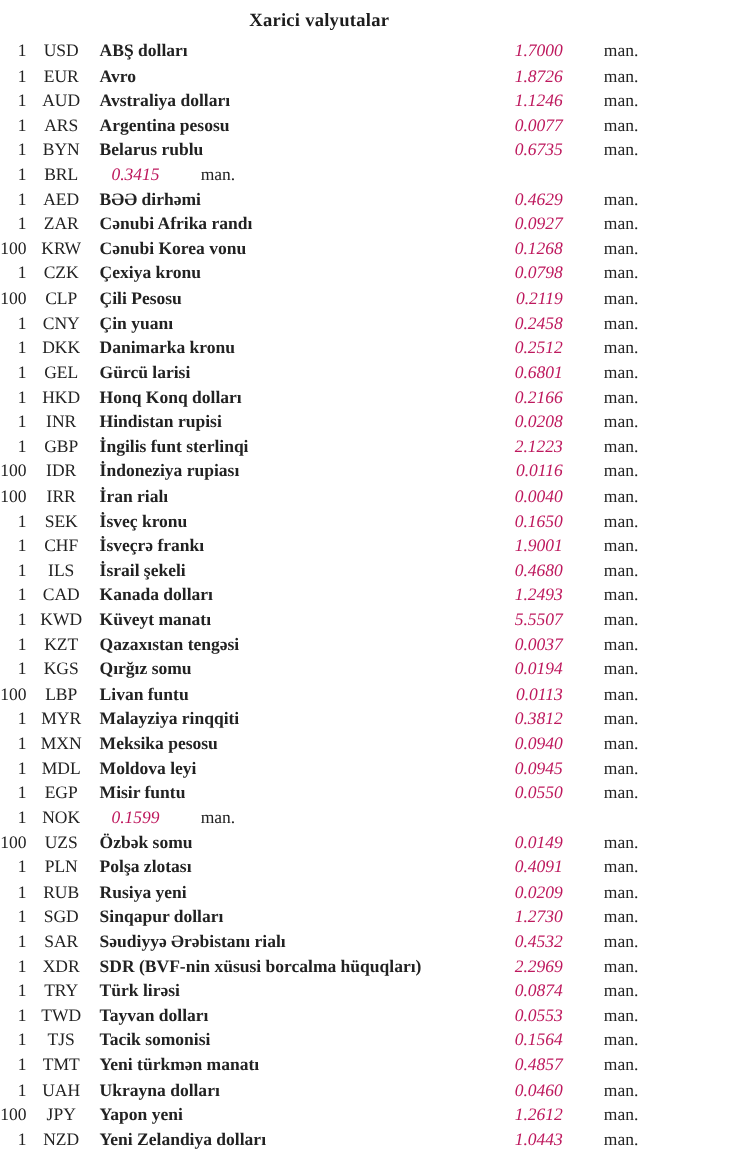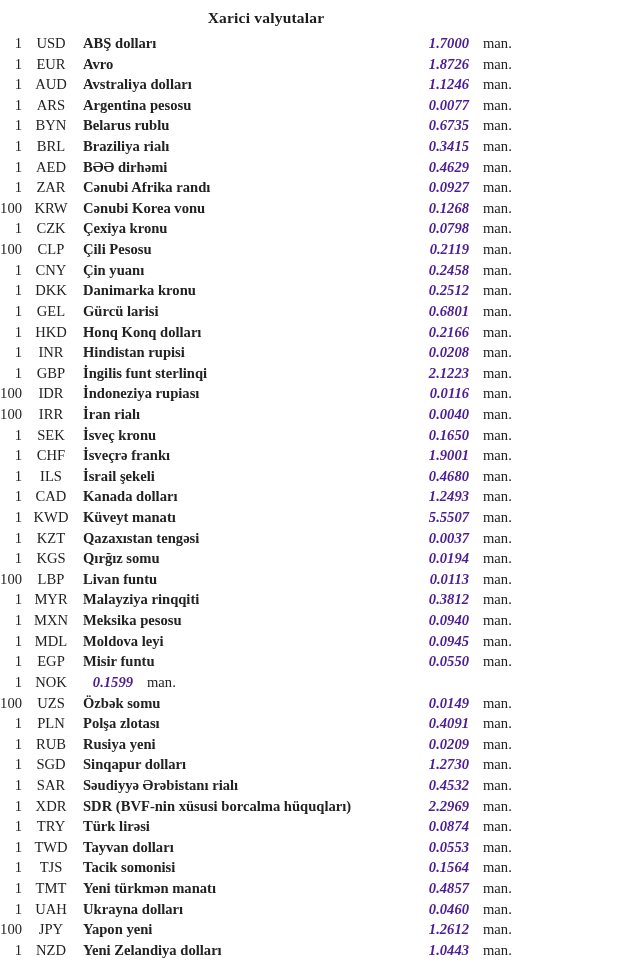--- a/index.html
+++ b/index.html
@@ -53,30 +53,30 @@
   .name {
     flex: 1;
     padding-left: 8px;
     overflow: hidden;
     font-weight: bold;
   }
   .rate {
     flex: none;
     width: 58px;
     text-align: right;
-    font-weight: 700;
+    font-weight: 400;
     font-style: italic;
-    color: #4c1d95;
+    color: #be185d;
   }
   .unit {
     flex: none;
     width: 63px;
     box-sizing: border-box;
     padding-left: 14px;
-    text-align: left;
+    text-align: right;
   }
 </style>
 </head>
 <body>
 
 <div class="page">
   <div class="title">Xarici valyutalar</div>
   <div class="rows">
   <div class="row">
     <span class="qty">1</span>
@@ -114,21 +114,20 @@
     <span class="qty">1</span>
     <span class="code">BYN</span>
     <span class="name">Belarus rublu</span>
     <span class="rate">0.6735</span>
     <span class="unit">man.</span>
   </div>
 
   <div class="row">
     <span class="qty">1</span>
     <span class="code">BRL</span>
-    <span class="name">Braziliya rialı</span>
     <span class="rate">0.3415</span>
     <span class="unit">man.</span>
   </div>
 
   <div class="row">
     <span class="qty">1</span>
     <span class="code">AED</span>
     <span class="name">BƏƏ dirhəmi</span>
     <span class="rate">0.4629</span>
     <span class="unit">man.</span>

